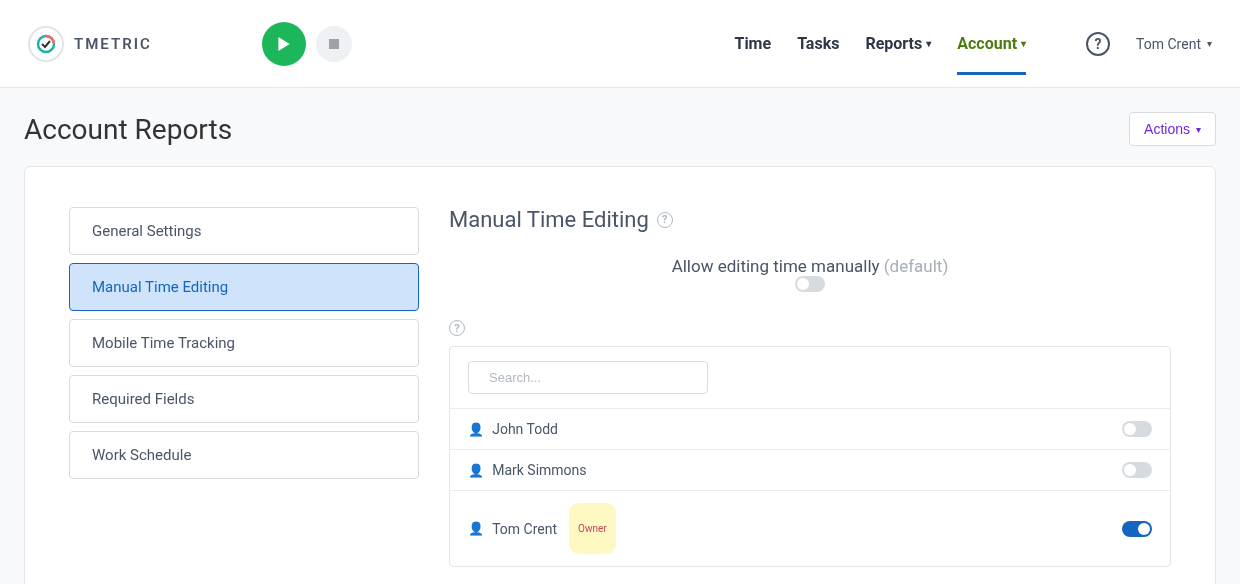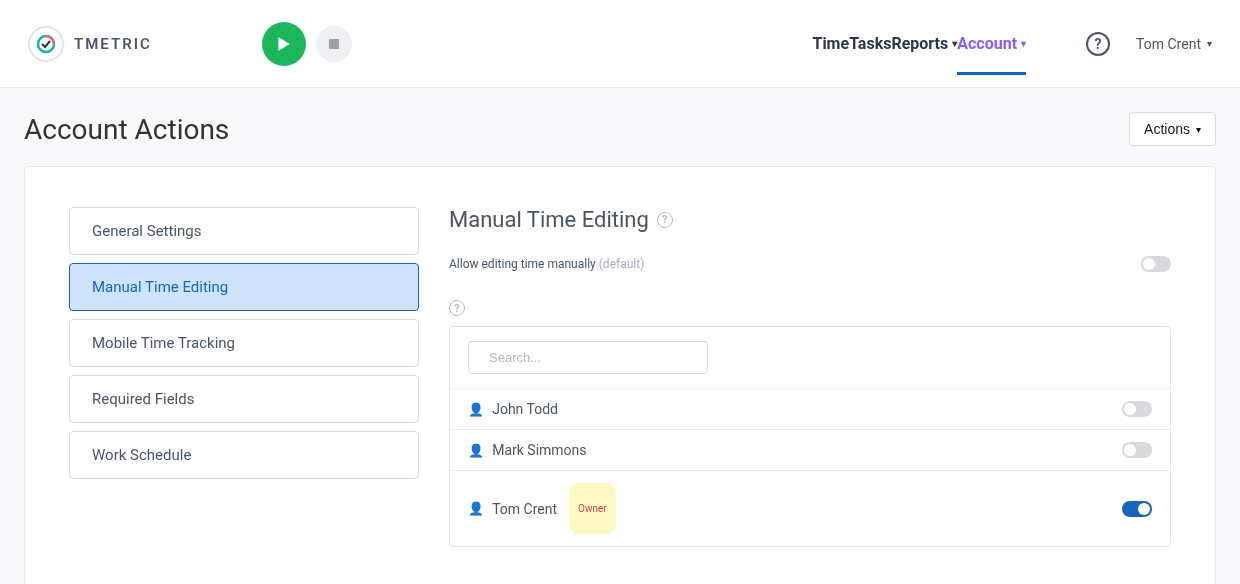--- a/index.html
+++ b/index.html
@@ -31,44 +31,44 @@
     width: 44px; height: 44px; border-radius: 50%;
     background: #1cb75b; display:flex;align-items:center;justify-content:center;
     cursor:pointer;
   }
   .btn-stop {
     width: 36px; height: 36px; border-radius: 50%;
     background: #eef0f3; display:flex;align-items:center;justify-content:center;
     cursor:pointer;
   }
   .nav {
-    display:flex; align-items:center; margin-left: auto; margin-right: 20px;
+    display:flex; align-items:center; gap: 26px; margin-left: auto; margin-right: 20px;
   }
   .nav-item {
     font-size: 16px; font-weight: 700; color: #2d3748; cursor:pointer; padding: 22px 0;
     display:flex;align-items:center;gap:4px;
   }
-  .nav-item.active { color:#8b5cf6; border-bottom: 3px solid #1565c0; padding-bottom:19px;}
+  .nav-item.active { color:#4d7c0f; border-bottom: 3px solid #1565c0; padding-bottom:19px;}
   .nav-caret { font-size:10px; color:inherit; }
   .right-controls { display:flex; align-items:center; gap: 26px; margin-left: 40px;}
   .help-icon {
     width:24px;height:24px;border:2px solid #4a5568;border-radius:50%;
     display:flex;align-items:center;justify-content:center;font-size:14px;font-weight:700;color:#4a5568;
     cursor:pointer;
   }
   .user-menu { font-size:14px; color:#4a5568; cursor:pointer; display:flex;align-items:center;gap:6px;}
 
   .page {
     padding: 24px;
   }
   .page-header { display:flex; align-items:center; justify-content:space-between; margin-bottom: 20px;}
   .page-title { font-size: 28px; font-weight:400; color:#333; }
   .actions-btn {
     background:#fff;border:1px solid #d6dbe0;border-radius:4px;
-    padding:8px 14px;font-size:14px;color:#0f172a;cursor:pointer;
+    padding:8px 14px;font-size:14px;color:#6d28d9;cursor:pointer;
     display:flex;align-items:center;gap:6px;
   }
   .card {
     background:#fff;border:1px solid #e5e7eb;border-radius:6px;
     padding: 40px 44px;
     display:flex; gap: 30px;
     min-height: 420px;
   }
   .sidetabs { width: 350px; display:flex; flex-direction:column; gap:8px;}
   .sidetab {
@@ -83,22 +83,22 @@
   .section-title {
     font-size:22px;color:#4a5568;font-weight:400;margin-bottom:24px;
     display:flex;align-items:center;gap:8px;
   }
   .hint-icon {
     width:16px;height:16px;border:1.5px solid #b0b8c0;border-radius:50%;
     display:inline-flex;align-items:center;justify-content:center;
     font-size:11px;color:#b0b8c0;font-weight:700;
   }
   .setting-row {
-    display:flex;align-items:center;justify-content:space-between;
-    font-size:12px;color:#4a5568;margin-bottom:28px;
+    display:flex;align-items:center;
+    font-size:17px;color:#4a5568;margin-bottom:28px;flex-direction:column;
   }
   .muted { color:#a6aeb8; }
   .toggle {
     width:30px;height:16px;border-radius:10px;background:#d6dbe0;position:relative;cursor:pointer;
   }
   .toggle::after {
     content:"";position:absolute;width:12px;height:12px;border-radius:50%;
     background:#fff;top:2px;left:2px;transition:.15s;
   }
   .toggle.on { background:#1565c0; }
@@ -166,21 +166,21 @@
     <div class="help-icon">?</div>
     <div class="user-menu">
       <span>Tom Crent</span>
       <span style="font-size:10px;">▾</span>
     </div>
   </div>
 </div>
 
 <div class="page">
   <div class="page-header">
-    <h1 class="page-title">Account Actions</h1>
+    <h1 class="page-title">Account Reports</h1>
     <button class="actions-btn">
       <span>Actions</span>
       <span style="font-size:10px;">▾</span>
     </button>
   </div>
 
   <div class="card">
     <div class="sidetabs">
       <div class="sidetab">General Settings</div>
       <div class="sidetab active">Manual Time Editing</div>

